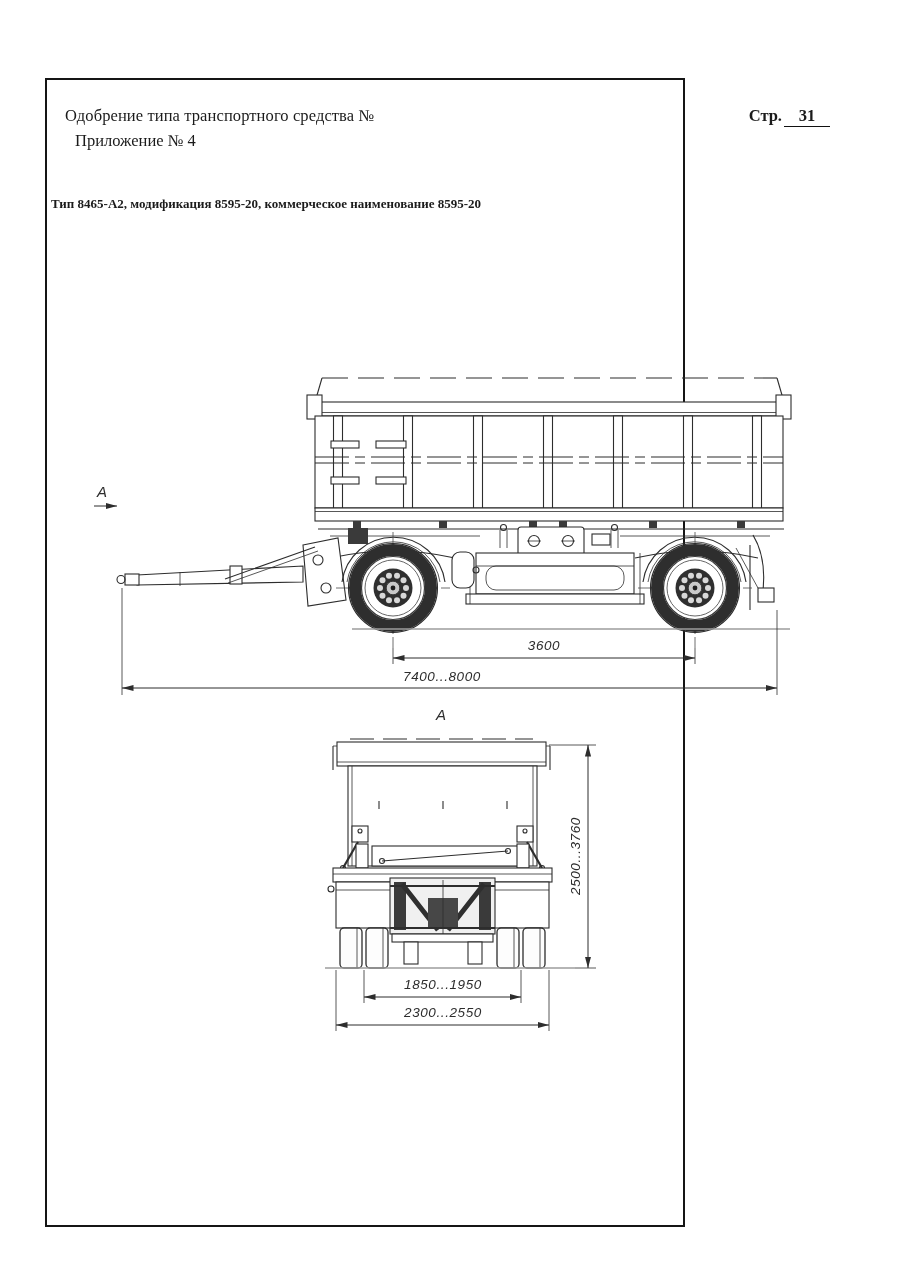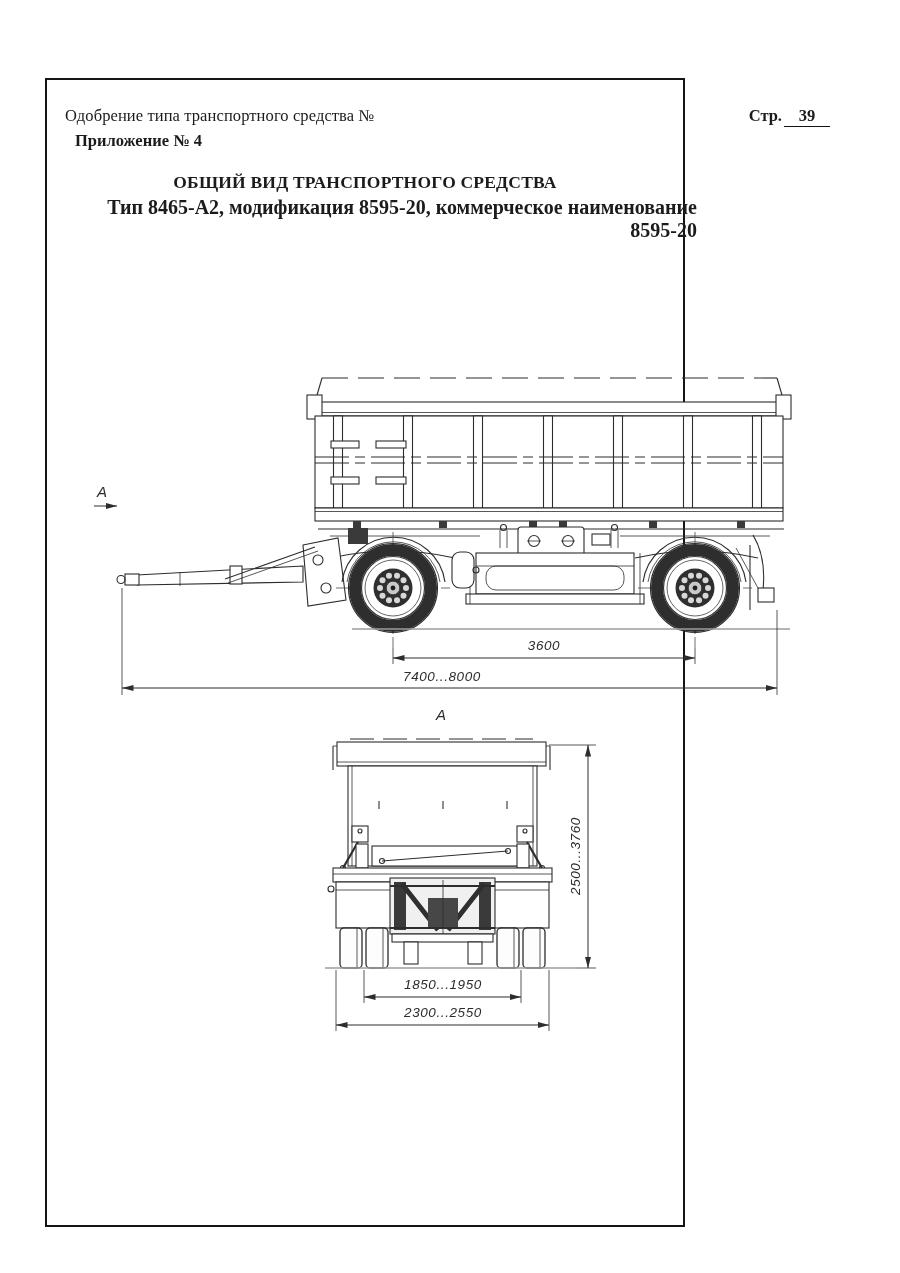--- a/index.html
+++ b/index.html
@@ -7,25 +7,25 @@
         font-family:"Liberation Serif",serif;color:#1b1b1b;}
   .frame{position:absolute;left:45px;top:78px;width:640px;height:1149px;
          border:2px solid #151515;box-sizing:border-box;background:#fff;}
   .hline1{position:absolute;top:26px;left:18px;width:765px;display:flex;align-items:baseline;
           font-size:16.5px;white-space:nowrap;}
   .approval-label{letter-spacing:.1px;}
   .approval-num{font-weight:700;border-bottom:1.7px solid #111;width:268px;padding:0 0 1px 14px;
                 margin-left:3px;letter-spacing:.2px;}
   .str-label{margin-left:auto;padding-right:2px;font-weight:bold;}
   .page-num{font-weight:700;border-bottom:1.7px solid #111;width:46px;text-align:center;}
-  .hline2{position:absolute;top:51px;left:28px;font-size:16.5px;font-weight:700;}
+  .hline2{position:absolute;top:51px;left:28px;font-size:16.5px;font-weight:400;}
   .doc-title{position:absolute;top:92px;left:0;width:100%;text-align:center;
              font-size:17.5px;font-weight:700;letter-spacing:.2px;}
-  .doc-subtitle{position:absolute;top:116px;left:14px;width:100%;text-align:right;
-                font-size:20px;font-weight:700;}
+  .doc-subtitle{position:absolute;top:116px;left:4px;width:100%;text-align:left;
+                font-size:13px;font-weight:700;}
   svg.drawing{position:absolute;left:0;top:150px;}
   
   .s{stroke:#2d2d2d;stroke-width:1.1;fill:none;}
   .st{stroke:#2d2d2d;stroke-width:.8;fill:none;}
   .sf{stroke:#2d2d2d;stroke-width:1.1;fill:#fff;}
   .sf2{stroke:#2d2d2d;stroke-width:1.3;fill:#fdfdfd;}
   .dk{fill:#3a3a3a;stroke:none;}
   .gnd{stroke:#9c9c9c;stroke-width:1.4;fill:none;}
   .diml{stroke:#2d2d2d;stroke-width:1;fill:none;}
   .ext{stroke:#2d2d2d;stroke-width:.8;fill:none;}
@@ -34,26 +34,25 @@
 </style>
 </head>
 <body>
 
 <div class="page">
   <div class="frame">
 
     <div class="hline1">
       <span class="approval-label">Одобрение типа транспортного средства №</span>
       <span class="str-label">Стр.</span>
-      <span class="page-num">39</span>
+      <span class="page-num">31</span>
     </div>
 
     <div class="hline2">Приложение № 4</div>
 
-    <div class="doc-title">ОБЩИЙ ВИД ТРАНСПОРТНОГО СРЕДСТВА</div>
 
     <div class="doc-subtitle">Тип 8465-А2, модификация 8595-20, коммерческое наименование 8595-20</div>
 
     <svg class="drawing" width="799" height="995" viewBox="47 230 799 995" xmlns="http://www.w3.org/2000/svg">
       <defs>
         <marker id="arr" markerUnits="userSpaceOnUse" markerWidth="13" markerHeight="8" refX="11.5" refY="3.5" orient="auto-start-reverse">
           <path d="M11.5,3.5 L0,0.4 L0,6.6 Z" fill="#2d2d2d"></path>
         </marker>
         <g id="wheel">
           <line x1="-57" y1="0" x2="57" y2="0" stroke="#4a4a4a" stroke-width=".8" stroke-dasharray="12 3 3 3"></line>

